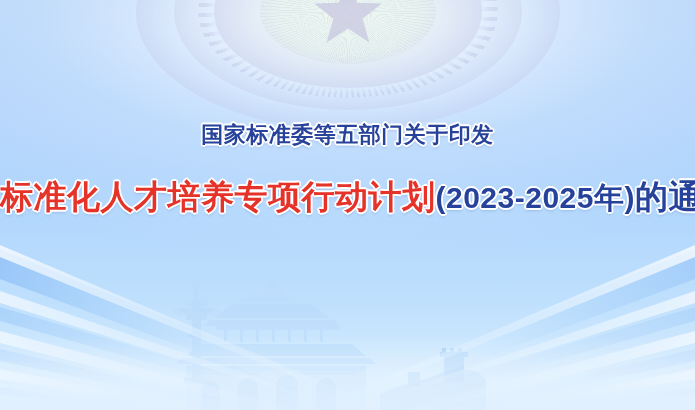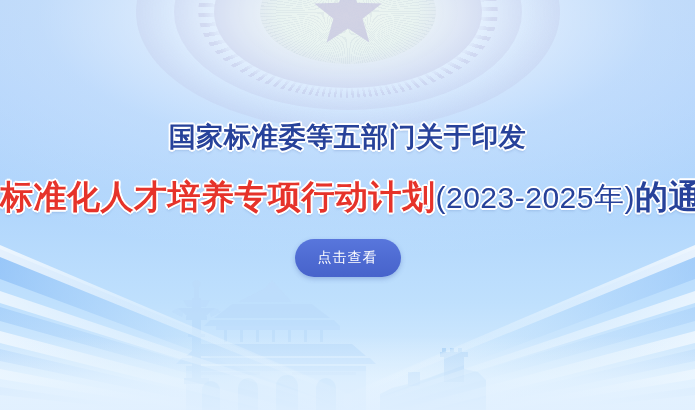--- a/index.html
+++ b/index.html
@@ -126,21 +126,21 @@
     position: absolute;
     width: 695px;
     text-align: center;
     white-space: nowrap;
     font-weight: bold;
     letter-spacing: 0.5px;
     line-height: 1;
   }
   .title-line-1 {
     top: 124px;
-    font-size: 27px;
+    font-size: 22px;
     color: #27429a;
     text-shadow:
       -1.4px -1.4px 0 #ffffff,  1.4px -1.4px 0 #ffffff,
       -1.4px  1.4px 0 #ffffff,  1.4px  1.4px 0 #ffffff,
       -1.8px 0 0 #ffffff, 1.8px 0 0 #ffffff,
        0 -1.8px 0 #ffffff, 0 1.8px 0 #ffffff,
        0 2.5px 2.5px rgba(60,90,160,0.22);
   }
   .title-line-2 {
     top: 180px;
@@ -159,21 +159,21 @@
   .t-blue {
     color: #27429a;
     text-shadow:
       -1.4px -1.4px 0 #ffffff,  1.4px -1.4px 0 #ffffff,
       -1.4px  1.4px 0 #ffffff,  1.4px  1.4px 0 #ffffff,
       -1.8px 0 0 #ffffff, 1.8px 0 0 #ffffff,
        0 -1.8px 0 #ffffff, 0 1.8px 0 #ffffff,
        0 2.5px 2.5px rgba(60,90,160,0.22);
   }
   .t-paren {
-    font-weight: normal;
+    font-weight: bold;
     font-size: 30px;
   }
 
   
   .cta-row {
     position: absolute;
     top: 239px;
     left: 0;
     width: 695px;
     display: flex;
@@ -328,18 +328,15 @@
   <div class="bottom-fade"></div>
 
   <div class="content">
 
     <div class="title-line title-line-1">国家标准委等五部门关于印发</div>
 
     <div class="title-line title-line-2">
       <span class="t-red">标准化人才培养专项行动计划</span><span class="t-blue t-paren">(2023-2025年)</span><span class="t-blue">的通知</span>
     </div>
 
-    <div class="cta-row">
-      <button type="button" class="cta-button">点击查看</button>
-    </div>
 
   </div>
 </div>
 
 </body></html>

